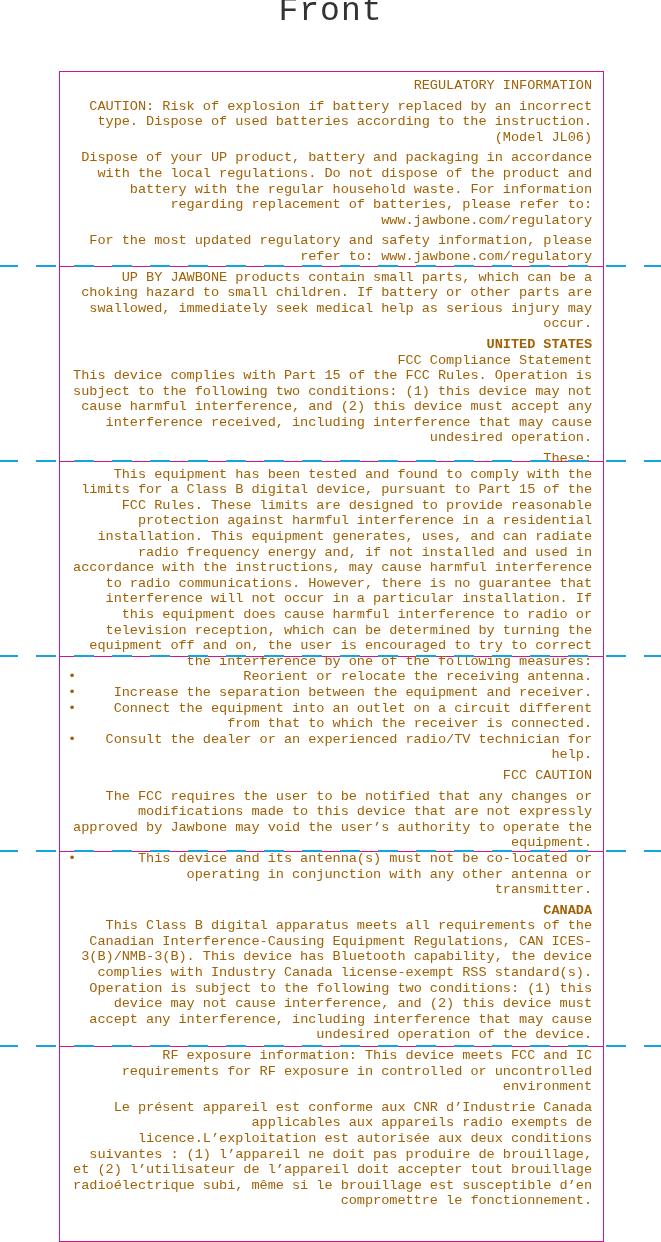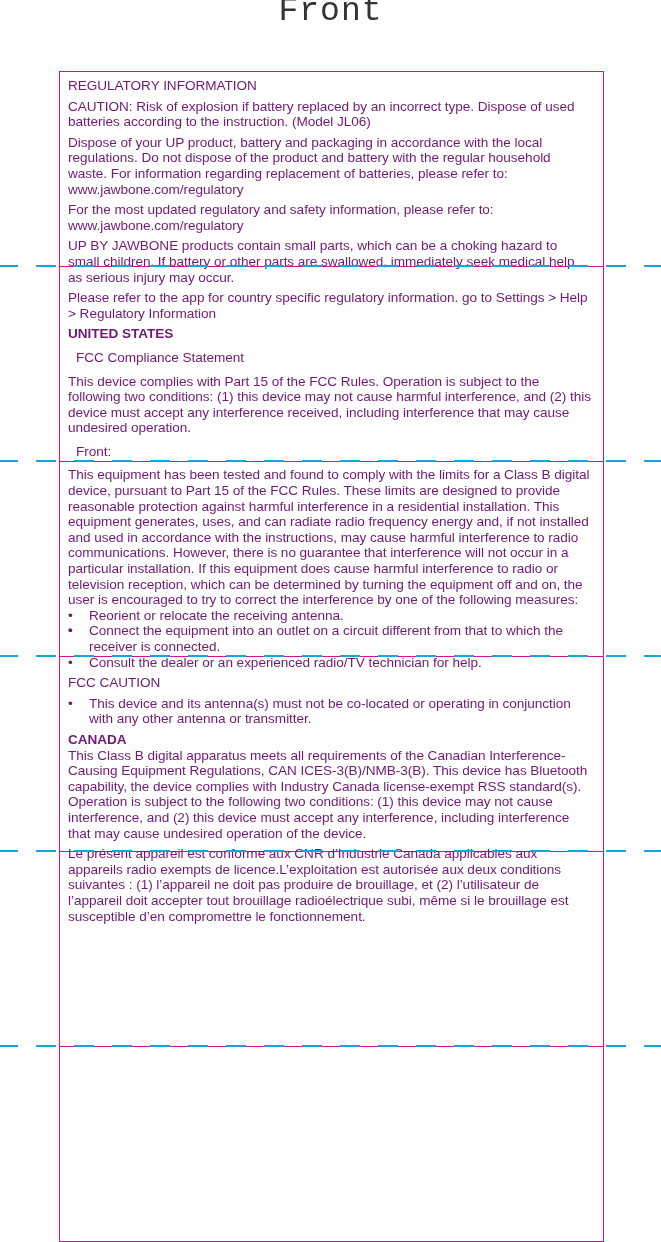--- a/index.html
+++ b/index.html
@@ -16,27 +16,28 @@
   .panel-line {
     position: absolute; left: 59px; width: 544px; height: 1px; background: #d4148c;
   }
   .fold-line {
     position: absolute; left: 0; width: 661px; height: 2px;
     background: repeating-linear-gradient(90deg, #14a5e0 0 20px, transparent 20px 38px);
     background-position: -2px 0;
   }
   .content {
     position: absolute; left: 68px; top: 78px; width: 524px;
-    font-family: Liberation Sans, sans-serif;
-    font-size: 13.6px; line-height: 15.6px; color: #701a75;
+    font-family: Liberation Mono, monospace;
+    font-size: 13.6px; line-height: 15.6px; color: #a16207;
     letter-spacing: -0.05px;
+    text-align: right;
   }
   .content p { margin: 0 0 5px 0; }
   .content .heading { font-weight: bold; margin: 0; }
-  .content .sub { margin: 8px; }
+  .content .sub { margin: 0; }
   .content ul { list-style: none; margin: 0 0 5px 0; padding: 0; }
   .content li { position: relative; padding-left: 21px; margin: 0; }
   .content li .bullet { position: absolute; left: 0; top: 0; }
   .tight { margin-bottom: 0 !important; }
 </style>
 </head>
 <body>
 
 <div class="page-title">Front</div>
 
@@ -47,40 +48,41 @@
 <div class="panel-line" style="top:656px"></div>
 <div class="panel-line" style="top:851px"></div>
 <div class="panel-line" style="top:1046px"></div>
 
 <div class="content">
   <p>REGULATORY INFORMATION</p>
   <p>CAUTION: Risk of explosion if battery replaced by an incorrect type. Dispose of used batteries according to the instruction. (Model JL06)</p>
   <p>Dispose of your UP product, battery and packaging in accordance with the local regulations.  Do not dispose of the product and battery with the regular household waste. For information regarding replacement of batteries, please refer to: www.jawbone.com/regulatory</p>
   <p>For the most updated regulatory and safety information, please refer to: www.jawbone.com/regulatory</p>
   <p>UP BY JAWBONE products contain small parts, which can be a choking hazard to small children. If battery or other parts are swallowed, immediately seek medical help as serious injury may occur.</p>
-  <p>Please refer to the app for country specific regulatory information.  go to Settings &gt; Help &gt; Regulatory Information</p>
 
   <p class="heading">UNITED STATES</p>
   <p class="sub">FCC Compliance Statement</p>
   <p>This device complies with Part 15 of the FCC Rules. Operation is subject to the following two conditions: (1) this device may not cause harmful interference, and (2) this device must accept any interference received, including interference that may cause undesired operation.</p>
-  <p class="sub">Front:</p>
+  <p class="sub">These:</p>
   <p class="tight">This equipment has been tested and found to comply with the limits for a Class B digital device, pursuant to Part 15 of the FCC Rules. These limits are designed to provide reasonable protection against harmful interference in a residential installation. This equipment generates, uses, and can radiate radio frequency energy and, if not installed and used in accordance with the instructions, may cause harmful interference to radio communications. However, there is no guarantee that interference will not occur in a particular installation. If this equipment does cause harmful interference to radio or television reception, which can be determined by turning the equipment off and on, the user is encouraged to try to correct the interference by one of the following measures:</p>
   <ul>
     <li><span class="bullet">•</span><span>Reorient or relocate the receiving antenna.</span></li>
-    <li><span class="bullet">•</span></li>
+    <li><span class="bullet">•</span><span>Increase the separation between the equipment and receiver.</span></li>
     <li><span class="bullet">•</span><span>Connect the equipment into an outlet on a circuit different from that to which the receiver is connected.</span></li>
     <li><span class="bullet">•</span><span>Consult the dealer or an experienced radio/TV technician for help.</span></li>
   </ul>
   <p>FCC CAUTION</p>
+  <p class="tight">The FCC requires the user to be notified that any changes or modifications made to this device that are not expressly approved by Jawbone may void the user’s authority to operate the equipment.</p>
   <ul>
     <li><span class="bullet">•</span><span>This device and its antenna(s) must not be co-located or operating in conjunction with any other antenna or transmitter.</span></li>
   </ul>
 
   <p class="heading">CANADA</p>
   <p>This Class B digital apparatus meets all requirements of the Canadian Interference-Causing Equipment Regulations, CAN ICES-3(B)/NMB-3(B). This device has Bluetooth capability, the device complies with Industry Canada license-exempt RSS standard(s). Operation is subject to the following two conditions: (1) this device may not cause interference, and (2) this device must accept any interference, including interference that may cause undesired operation of the device.</p>
+  <p>RF exposure information: This device meets FCC and IC requirements for RF exposure in controlled or uncontrolled environment</p>
   <p>Le présent appareil est conforme aux CNR d’Industrie Canada applicables aux appareils radio exempts de licence.L’exploitation est autorisée aux deux conditions suivantes : (1) l’appareil ne doit pas produire de brouillage, et (2) l’utilisateur de l’appareil doit accepter tout brouillage radioélectrique subi, même si le brouillage est susceptible d’en compromettre le fonctionnement.</p>
 </div>
 
 <div class="fold-line" style="top:265px"></div>
 <div class="fold-line" style="top:460px"></div>
 <div class="fold-line" style="top:655px"></div>
 <div class="fold-line" style="top:850px"></div>
 <div class="fold-line" style="top:1045px"></div>
 
 </body></html>

